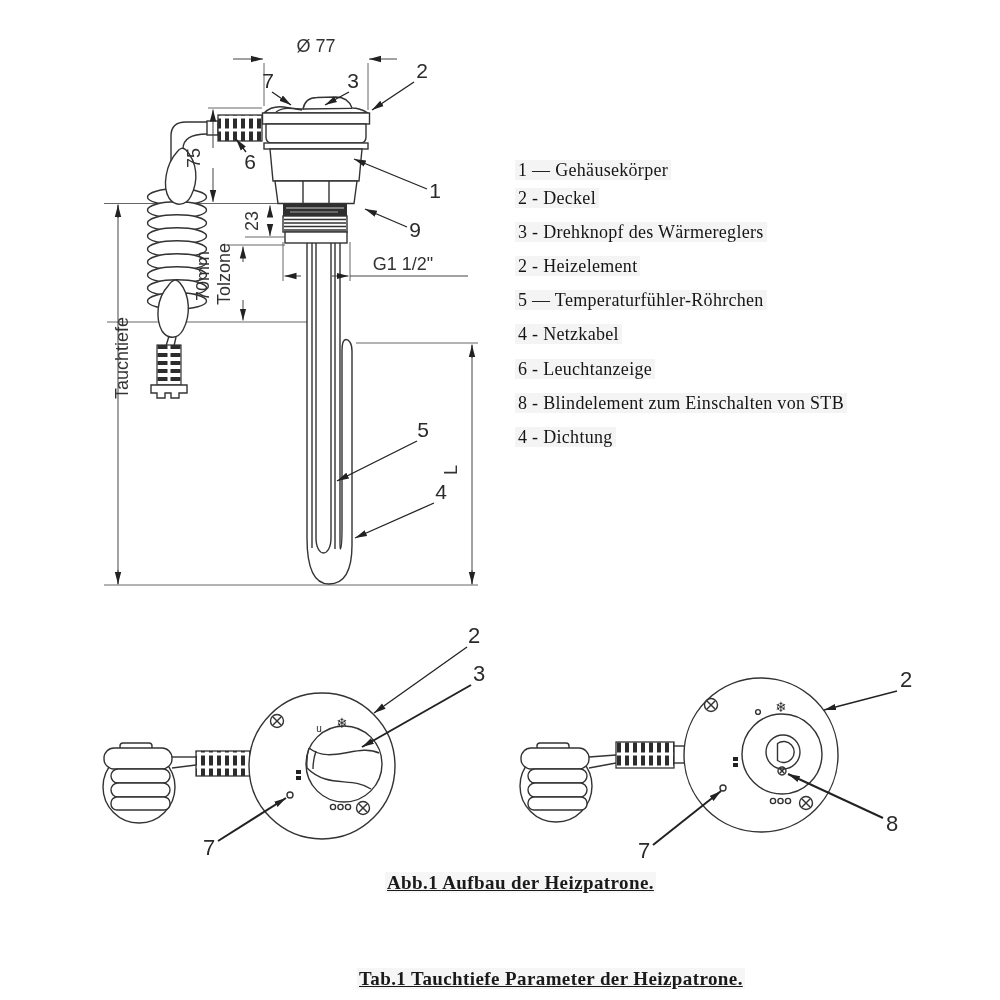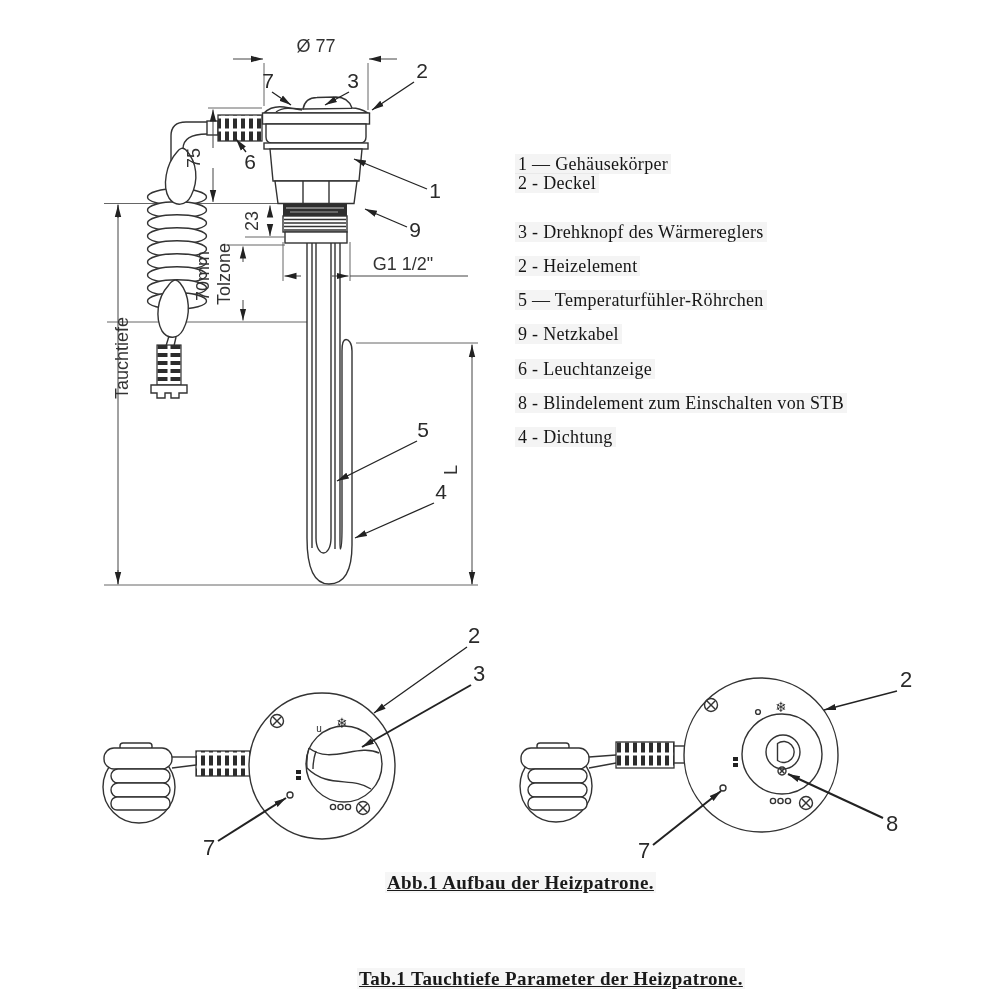--- a/index.html
+++ b/index.html
@@ -254,24 +254,24 @@
     <circle class="ln" cx="723" cy="788" r="3" stroke-width="1.4"></circle>
     <text class="vcallout" x="906" y="687" text-anchor="middle">2</text>
     <line class="lead" x1="897" y1="691" x2="824" y2="710" marker-end="url(#arr)"></line>
     <text class="vcallout" x="892" y="831" text-anchor="middle">8</text>
     <line class="lead2" x1="883" y1="818" x2="788" y2="774" marker-end="url(#arr)"></line>
     <text class="vcallout" x="644" y="858" text-anchor="middle">7</text>
     <line class="lead2" x1="653" y1="845" x2="721" y2="791" marker-end="url(#arr)"></line>
   </g>
 </svg>
 
-<div class="legend" style="top:154px"><span>1 — Gehäusekörper</span></div>
-<div class="legend" style="top:173px"><span>2 - Deckel</span></div>
+<div class="legend" style="top:160px"><span>1 — Gehäusekörper</span></div>
+<div class="legend" style="top:188px"><span>2 - Deckel</span></div>
 <div class="legend" style="top:222px"><span>3 - Drehknopf des Wärmereglers</span></div>
 <div class="legend" style="top:256px"><span>2 - Heizelement</span></div>
 <div class="legend" style="top:290px"><span>5 — Temperaturfühler-Röhrchen</span></div>
-<div class="legend" style="top:324px"><span>9 - Netzkabel</span></div>
+<div class="legend" style="top:324px"><span>4 - Netzkabel</span></div>
 <div class="legend" style="top:359px"><span>6 - Leuchtanzeige</span></div>
 <div class="legend" style="top:393px"><span>8 - Blindelement zum Einschalten von STB</span></div>
 <div class="legend" style="top:427px"><span>4 - Dichtung</span></div>
 
 <div class="caption" style="left:385px;top:872px"><span>Abb.1 Aufbau der Heizpatrone.</span></div>
 <div class="caption" style="left:357px;top:968px"><span>Tab.1 Tauchtiefe Parameter der Heizpatrone.</span></div>
 
 </body></html>

